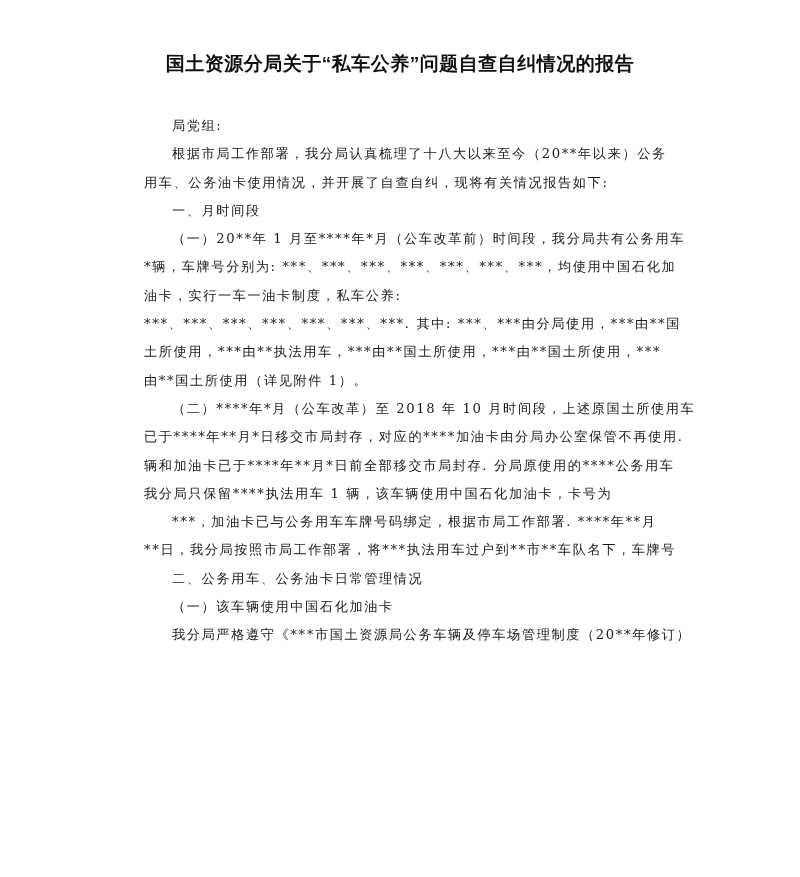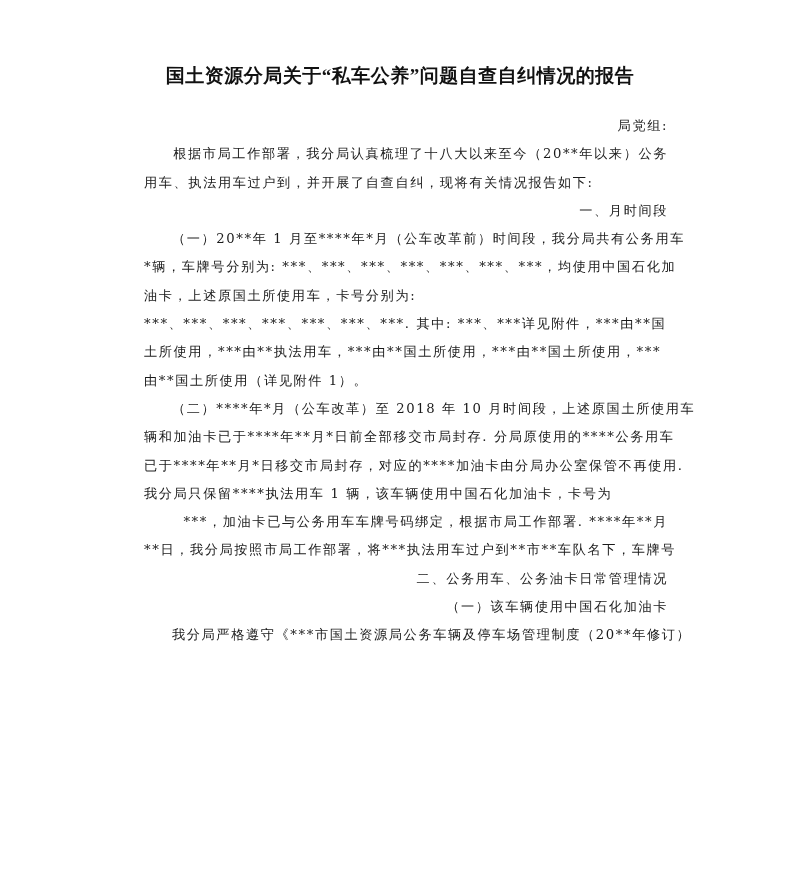--- a/index.html
+++ b/index.html
@@ -1,48 +1,48 @@
 <!DOCTYPE html>
 <html><head>
 <meta charset="utf-8">
 <style>
   html, body { margin: 0; padding: 0; background: #ffffff; }
   body { width: 800px; height: 877px; position: relative; overflow: hidden; }
   .page { position: absolute; left: 0; top: 0; width: 800px; height: 877px; background: #ffffff; }
   .title {
     position: absolute; left: 0; top: 50px; width: 800px; text-align: center;
-    font-family: Liberation Serif, serif; font-weight: bold; font-size: 19px;
-    color: #111111; letter-spacing: 0.5px; line-height: 28px; margin-top: 12px;
+    font-family: Liberation Sans, sans-serif; font-weight: bold; font-size: 19px;
+    color: #111111; letter-spacing: 0.5px; line-height: 28px;
   }
   .body-text {
     position: absolute; left: 144px; top: 112px; width: 524px;
     font-family: "DejaVu Serif", serif; font-size: 13.2px; color: #1a1a1a;
   }
   .line { height: 28.3px; line-height: 28.3px; white-space: nowrap; letter-spacing: 1.6px; }
-  .ind { padding-left: 28px; text-align: right; }
+  .ind { padding-left: 28px; }
 </style>
 </head>
 <body>
 
 <div class="page">
   <div class="title">国土资源分局关于“私车公养”问题自查自纠情况的报告</div>
   <div class="body-text">
     <div class="line ind">局党组:</div>
     <div class="line ind">根据市局工作部署，我分局认真梳理了十八大以来至今（20**年以来）公务</div>
-    <div class="line">用车、执法用车过户到，并开展了自查自纠，现将有关情况报告如下:</div>
+    <div class="line">用车、公务油卡使用情况，并开展了自查自纠，现将有关情况报告如下:</div>
     <div class="line ind">一、月时间段</div>
     <div class="line ind">（一）20**年 1 月至****年*月（公车改革前）时间段，我分局共有公务用车</div>
     <div class="line">*辆，车牌号分别为: ***、***、***、***、***、***、***，均使用中国石化加</div>
-    <div class="line">油卡，上述原国土所使用车，卡号分别为:</div>
-    <div class="line">***、***、***、***、***、***、***. 其中: ***、***详见附件，***由**国</div>
+    <div class="line">油卡，实行一车一油卡制度，私车公养:</div>
+    <div class="line">***、***、***、***、***、***、***. 其中: ***、***由分局使用，***由**国</div>
     <div class="line">土所使用，***由**执法用车，***由**国土所使用，***由**国土所使用，***</div>
     <div class="line">由**国土所使用（详见附件 1）。</div>
     <div class="line ind">（二）****年*月（公车改革）至 2018 年 10 月时间段，上述原国土所使用车</div>
+    <div class="line">已于****年**月*日移交市局封存，对应的****加油卡由分局办公室保管不再使用.</div>
     <div class="line">辆和加油卡已于****年**月*日前全部移交市局封存. 分局原使用的****公务用车</div>
-    <div class="line">已于****年**月*日移交市局封存，对应的****加油卡由分局办公室保管不再使用.</div>
     <div class="line">我分局只保留****执法用车 1 辆，该车辆使用中国石化加油卡，卡号为</div>
     <div class="line ind">***，加油卡已与公务用车车牌号码绑定，根据市局工作部署. ****年**月</div>
     <div class="line">**日，我分局按照市局工作部署，将***执法用车过户到**市**车队名下，车牌号</div>
     <div class="line ind">二、公务用车、公务油卡日常管理情况</div>
     <div class="line ind">（一）该车辆使用中国石化加油卡</div>
     <div class="line ind">我分局严格遵守《***市国土资源局公务车辆及停车场管理制度（20**年修订）</div>
   </div>
 </div>
 
 </body></html>

